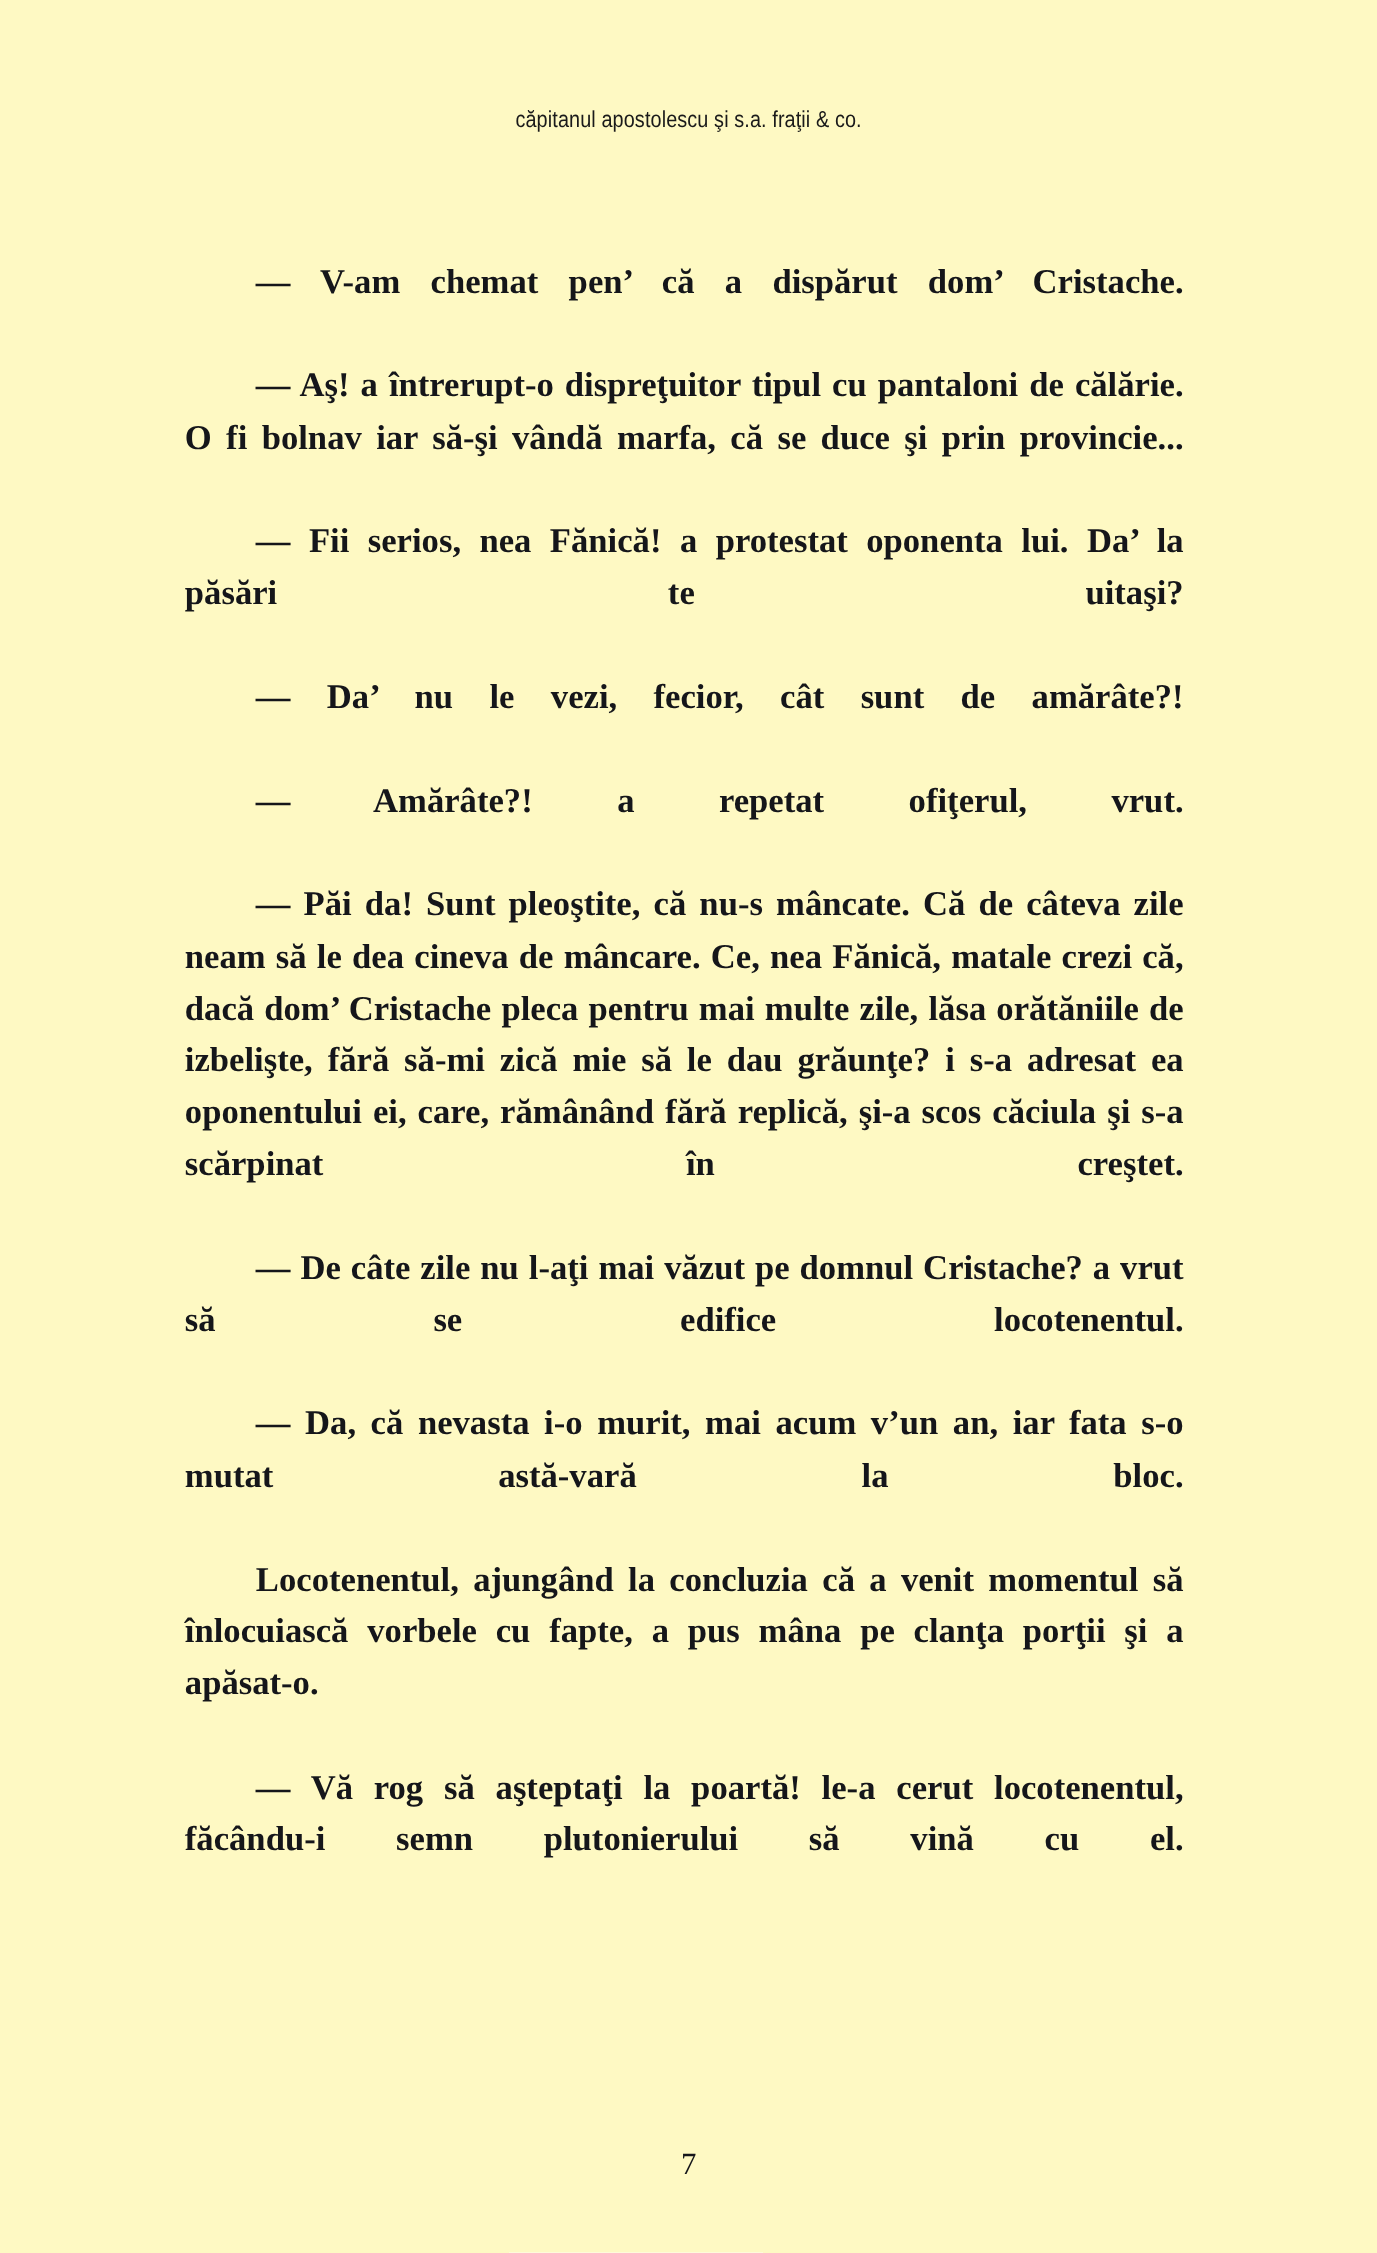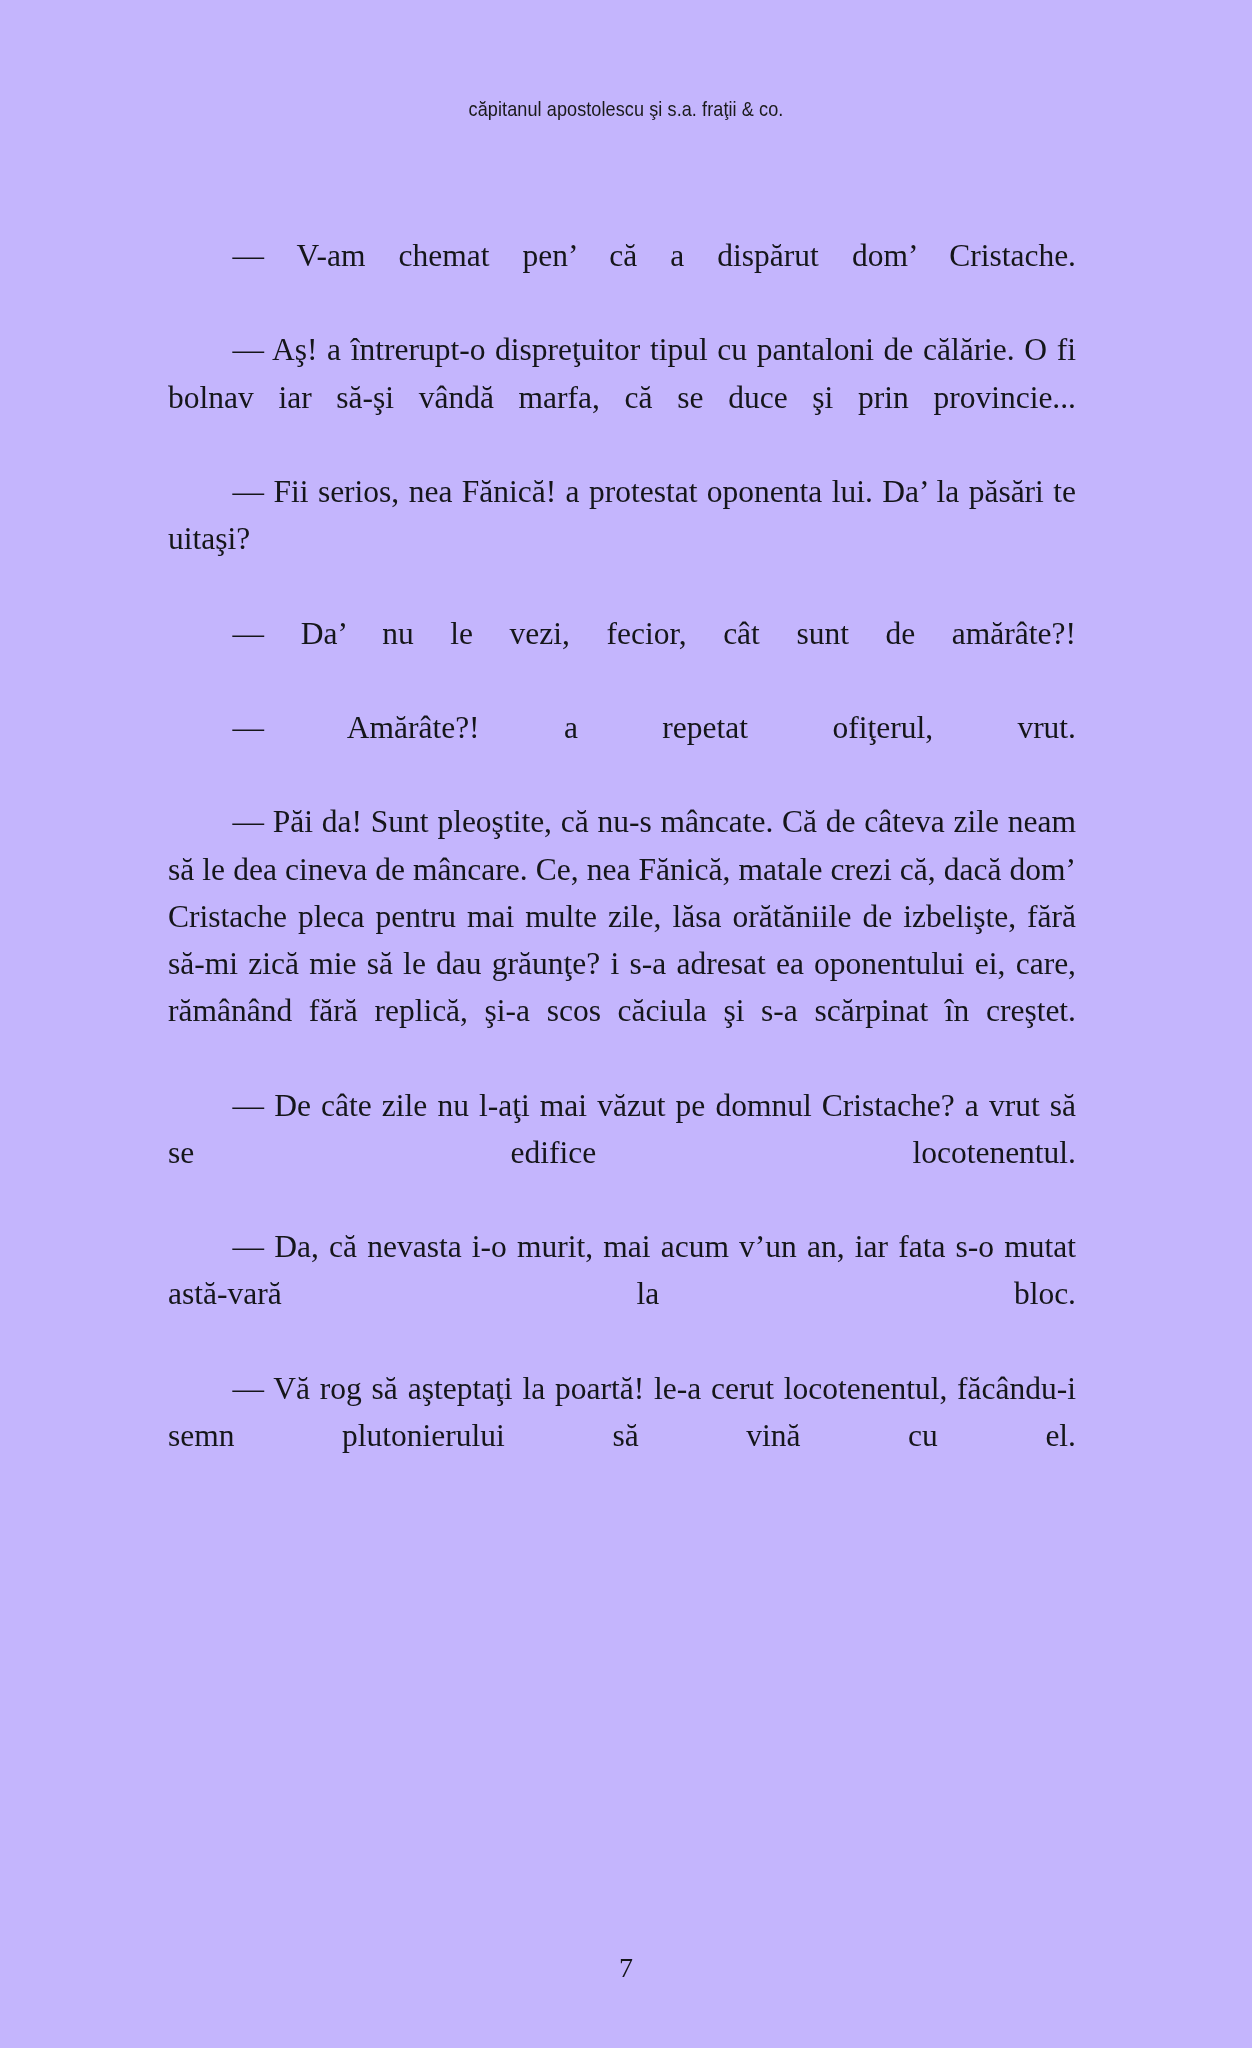--- a/index.html
+++ b/index.html
@@ -5,21 +5,21 @@
   html, body {
     margin: 0;
     padding: 0;
     background: #ffffff;
   }
 
   .page {
     position: relative;
     width: 1252px;
     height: 2048px;
-    background: #c4b5fd;
+    background: #fef9c3;
     margin: 0 auto;
     overflow: hidden;
     box-sizing: border-box;
   }
 
   
   .running-header {
     position: absolute;
     top: 96px;
     left: 0;
@@ -47,20 +47,21 @@
     line-height: 47.2px;
     color: #15161a;
     text-align: justify;
     text-justify: inter-word;
     hyphens: manual;
   }
 
   .textblock p {
     margin: 0;
     text-indent: 0;
+    font-weight: bold;
   }
 
   
   .para {
     margin: 0;
   }
 
   .para.indent {
     text-indent: 2.05em;
   }
@@ -93,18 +94,19 @@
 
   <div class="textblock">
     <p class="para indent">— V-am chemat pen’ că a dispărut dom’ Cristache.</p>
     <p class="para indent">— Aş! a întrerupt-o dispreţuitor tipul cu pantaloni de călărie. O fi bolnav iar să-şi vândă marfa, că se duce şi prin provincie...</p>
     <p class="para indent">— Fii serios, nea Fănică! a protestat oponenta lui. Da’ la păsări te uitaşi?</p>
     <p class="para indent">— Da’ nu le vezi, fecior, cât sunt de amărâte?!</p>
     <p class="para indent">— Amărâte?! a repetat ofiţerul, vrut.</p>
     <p class="para indent">— Păi da! Sunt pleoştite, că nu-s mâncate. Că de câteva zile neam să le dea cineva de mâncare. Ce, nea Fănică, matale crezi că, dacă dom’ Cristache pleca pentru mai multe zile, lăsa orătăniile de izbelişte, fără să-mi zică mie să le dau grăunţe? i s-a adresat ea oponentului ei, care, rămânând fără replică, şi-a scos căciula şi s-a scărpinat în creştet.</p>
     <p class="para indent">— De câte zile nu l-aţi mai văzut pe domnul Cristache? a vrut să se edifice locotenentul.</p>
     <p class="para indent">— Da, că nevasta i-o murit, mai acum v’un an, iar fata s-o mutat astă-vară la bloc.</p>
+    <p class="para indent">Locotenentul, ajungând la concluzia că a venit momentul să înlocuiască vorbele cu fapte, a pus mâna pe clanţa porţii şi a apăsat-o.</p>
     <p class="para indent">— Vă rog să aşteptaţi la poartă! le-a cerut locotenentul, făcându-i semn plutonierului să vină cu el.</p>
   </div>
 
   <div class="folio">7</div>
 
 </div>
 
 </body></html>

